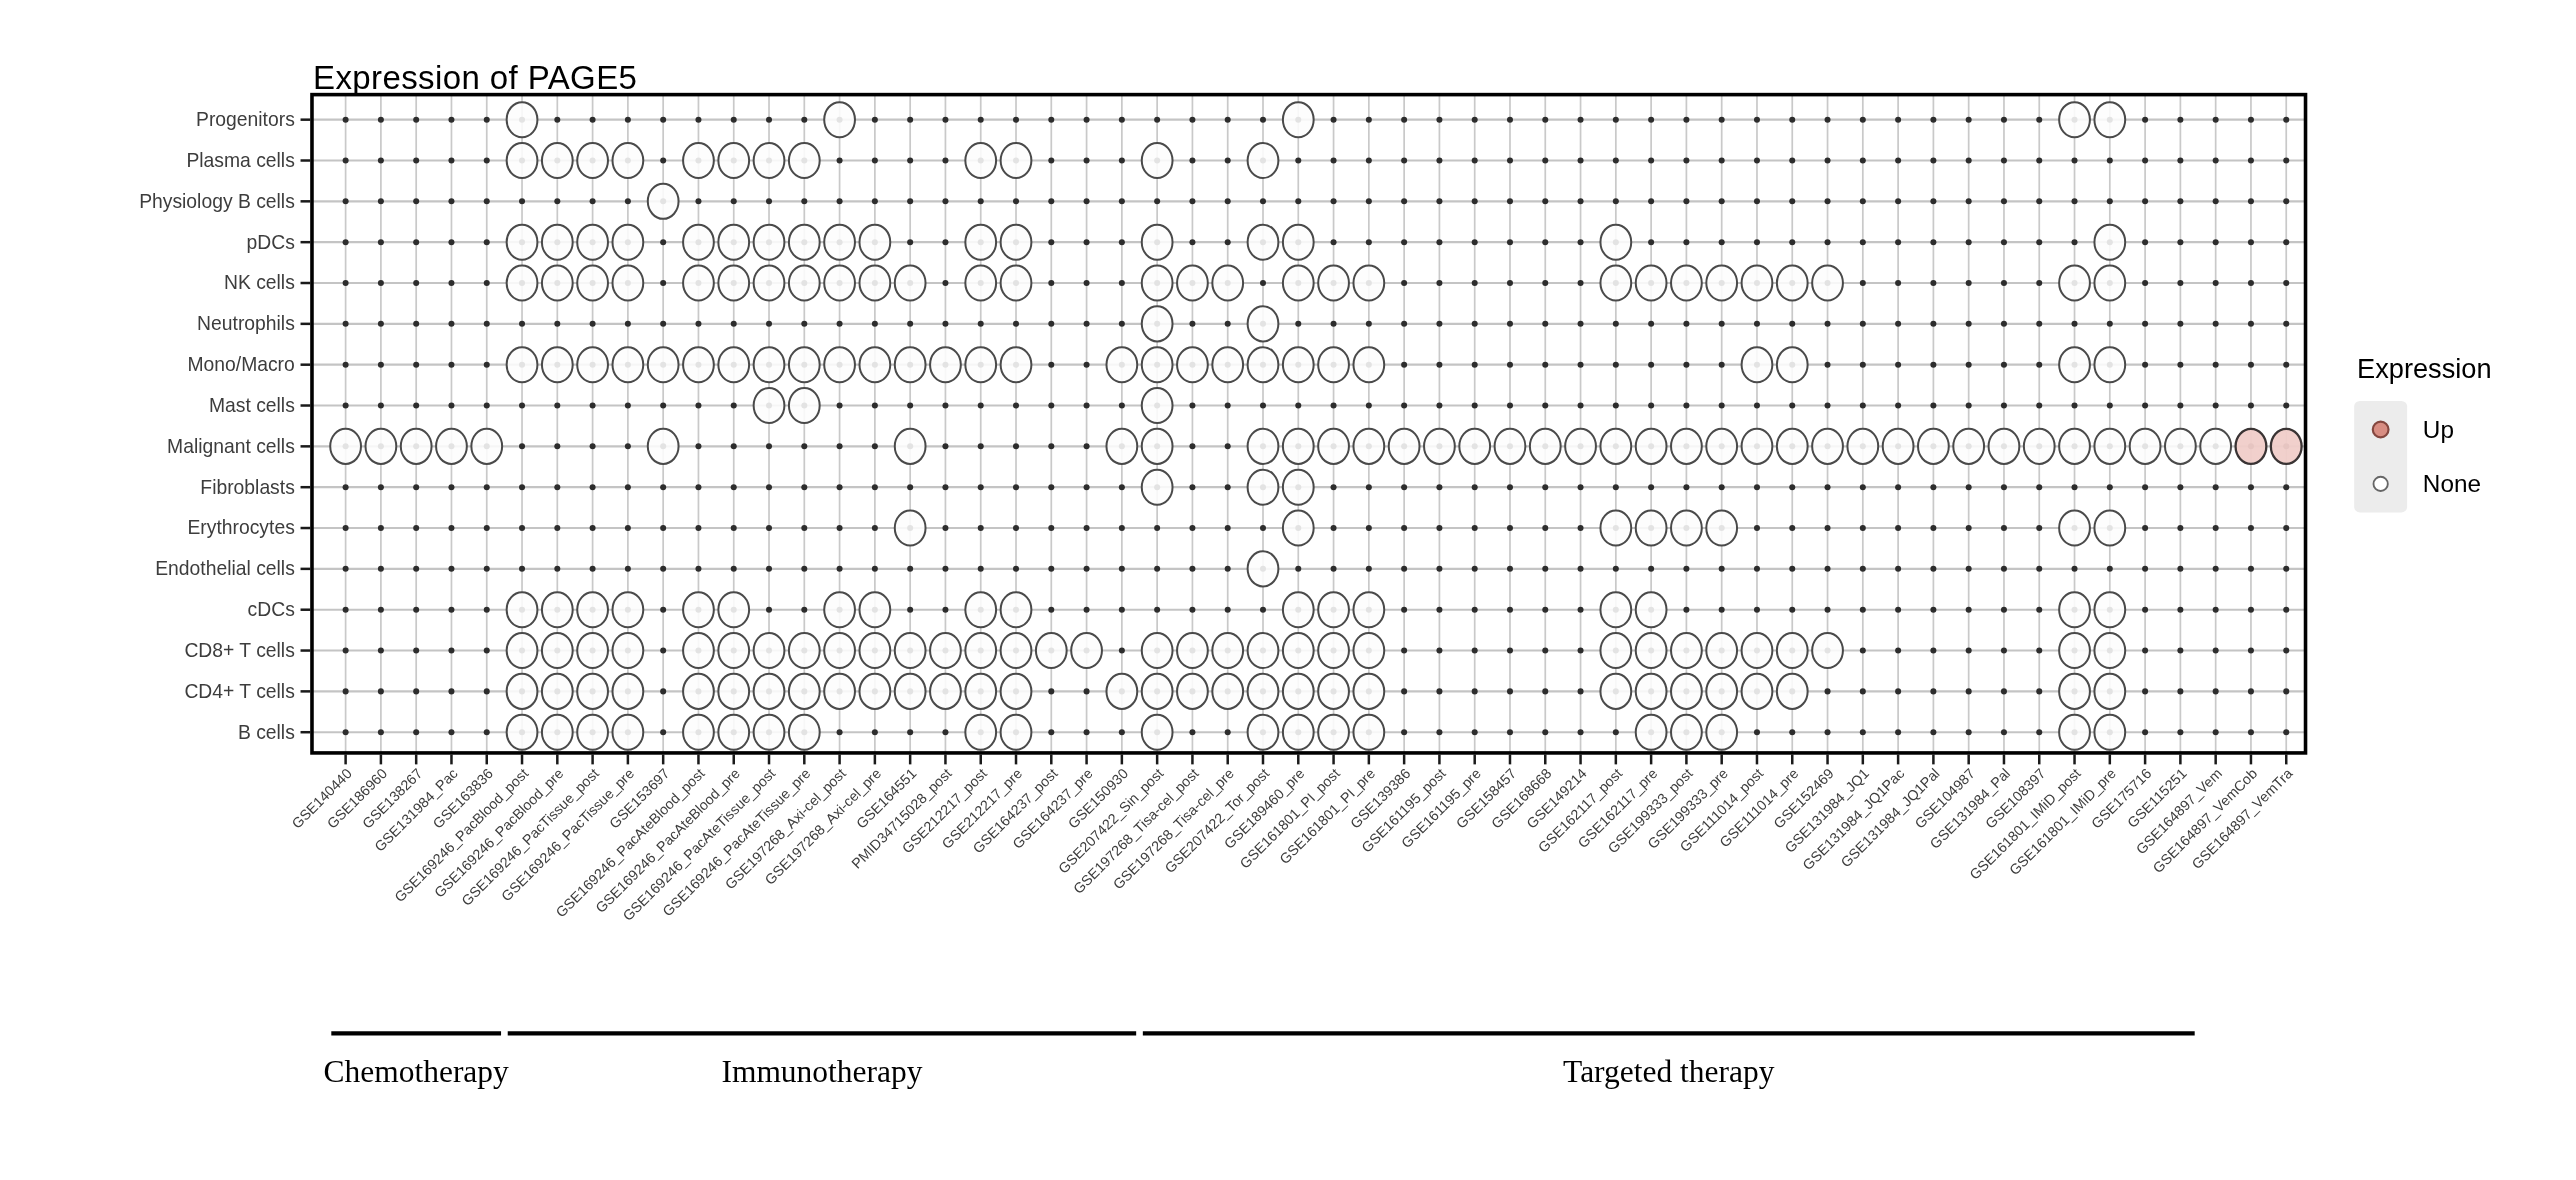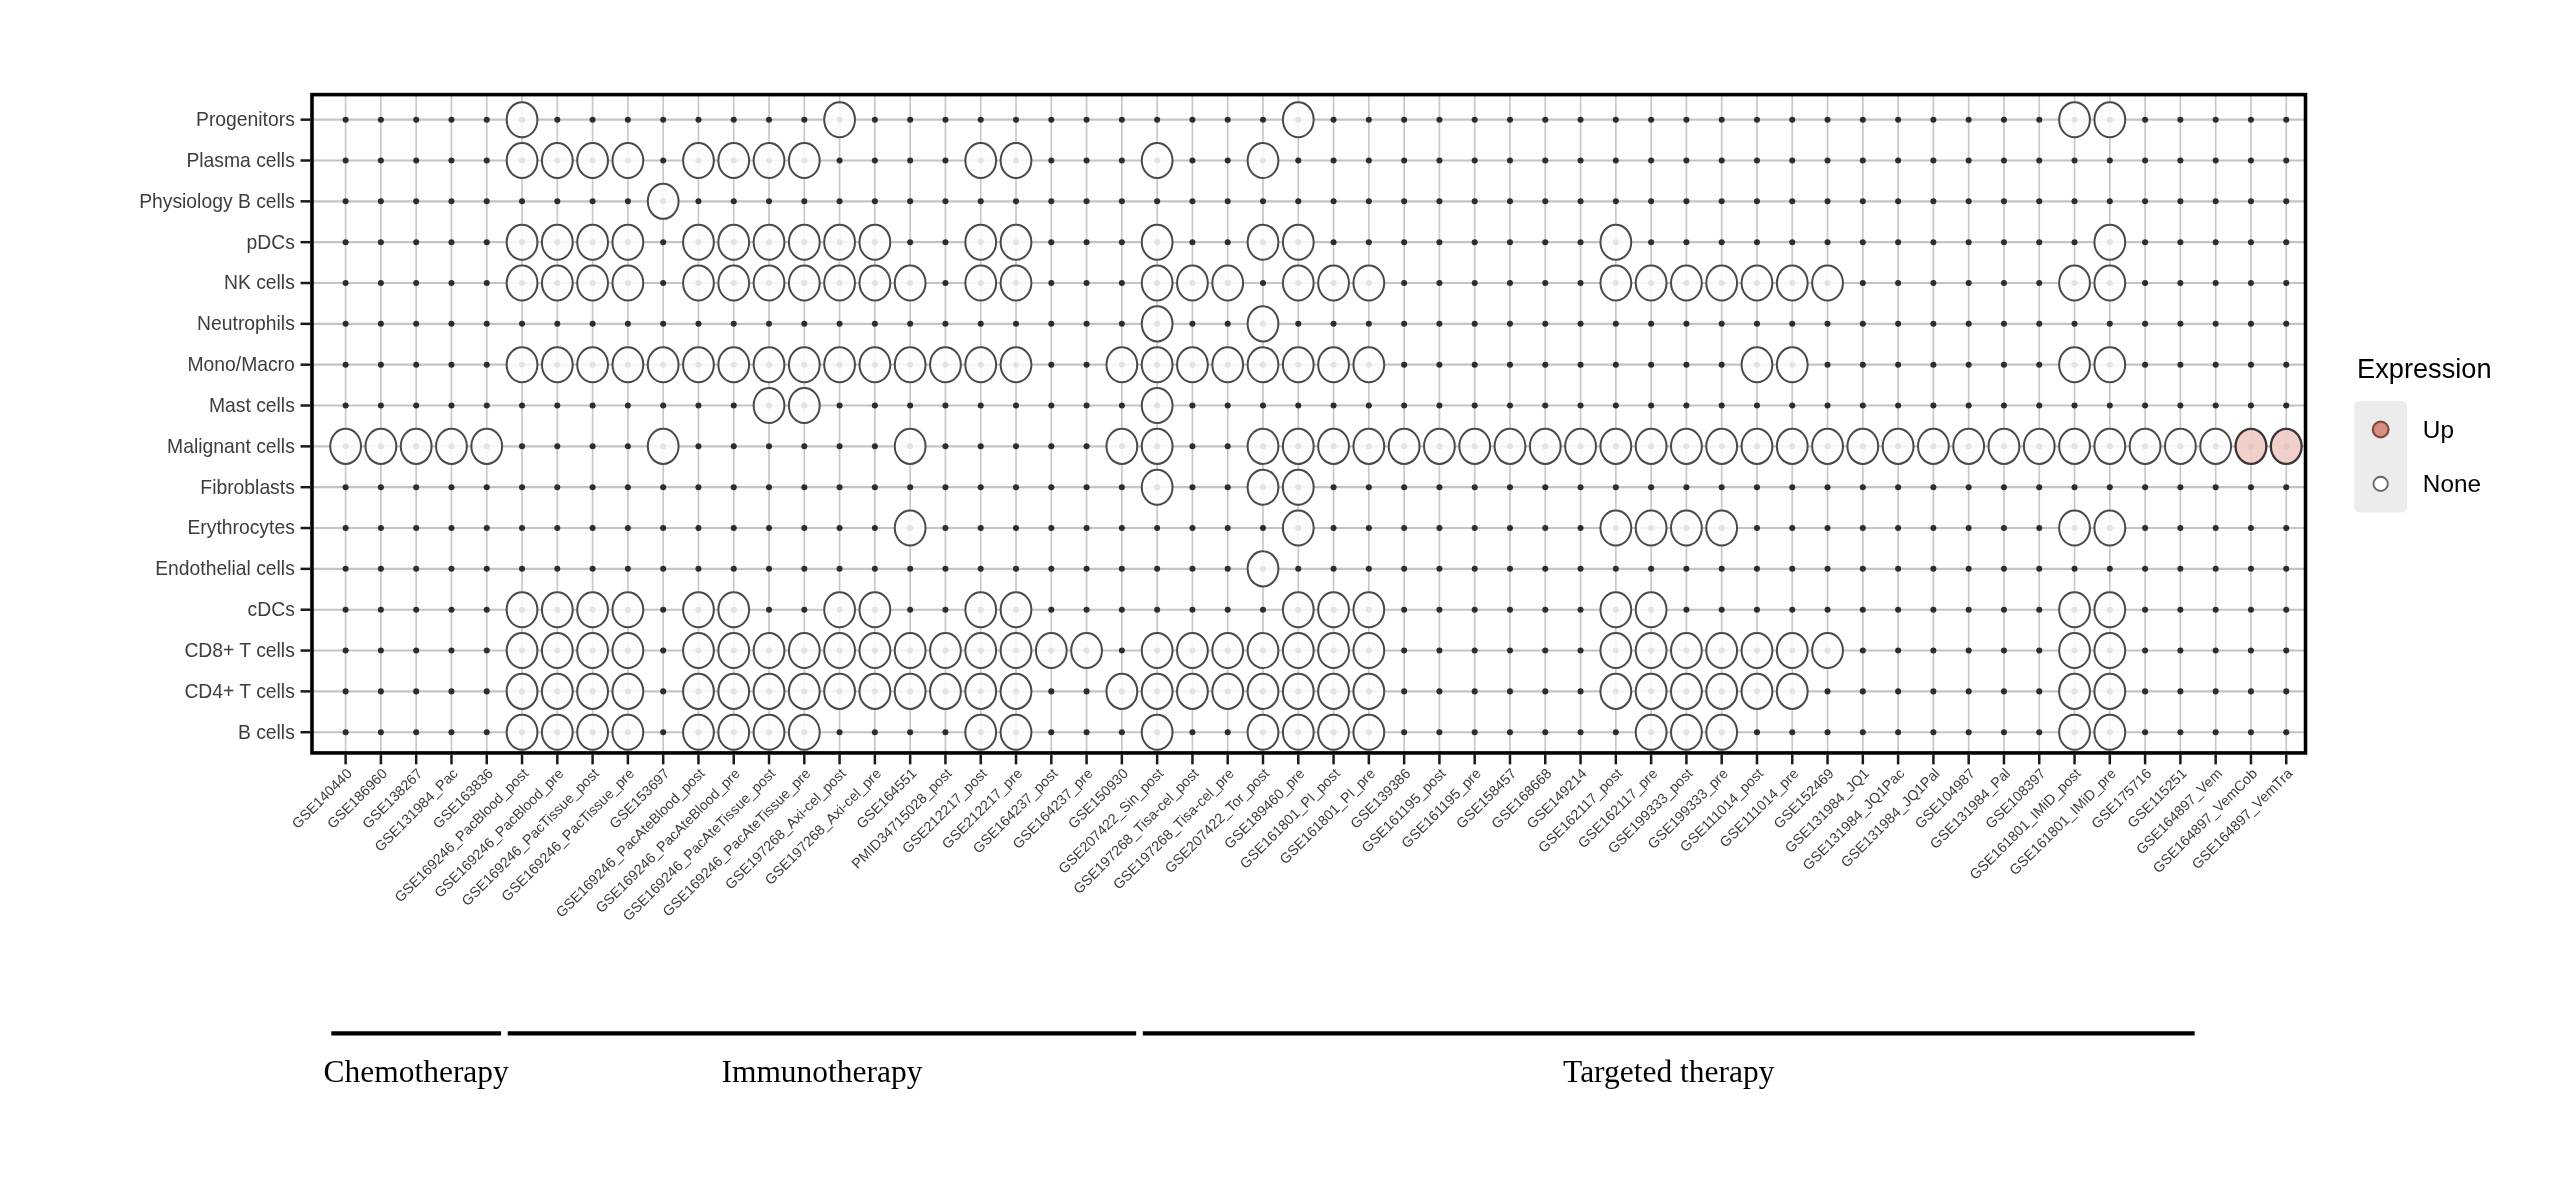--- a/index.html
+++ b/index.html
@@ -6,20 +6,21 @@
   body{font-family:"Liberation Sans",sans-serif;}
   .stage{position:relative;width:2576px;height:1181px;background:#ffffff;overflow:hidden;}
   .chart-title{position:absolute;left:313px;top:59px;font-size:33px;font-weight:500;color:#000;letter-spacing:0.4px;}
   svg text{font-family:"Liberation Sans",sans-serif;}
   svg text.serif{font-family:"Liberation Serif",serif;}
 </style>
 </head>
 <body>
 
 <div class="stage">
+  <div class="chart-title">Expression of PAGE5</div>
   <div id="svg-host"><svg width="2576" height="1181" viewBox="0 0 3600 1650" xmlns="http://www.w3.org/2000/svg">
         <g>
           <line x1="483" y1="132" x2="483" y2="1052" stroke="#c9c9c9" stroke-width="2.4"></line>
           <line x1="532.31" y1="132" x2="532.31" y2="1052" stroke="#c9c9c9" stroke-width="2.4"></line>
           <line x1="581.62" y1="132" x2="581.62" y2="1052" stroke="#c9c9c9" stroke-width="2.4"></line>
           <line x1="630.9300000000001" y1="132" x2="630.9300000000001" y2="1052" stroke="#c9c9c9" stroke-width="2.4"></line>
           <line x1="680.24" y1="132" x2="680.24" y2="1052" stroke="#c9c9c9" stroke-width="2.4"></line>
           <line x1="729.55" y1="132" x2="729.55" y2="1052" stroke="#c9c9c9" stroke-width="2.4"></line>
           <line x1="778.86" y1="132" x2="778.86" y2="1052" stroke="#c9c9c9" stroke-width="2.4"></line>
           <line x1="828.1700000000001" y1="132" x2="828.1700000000001" y2="1052" stroke="#c9c9c9" stroke-width="2.4"></line>

